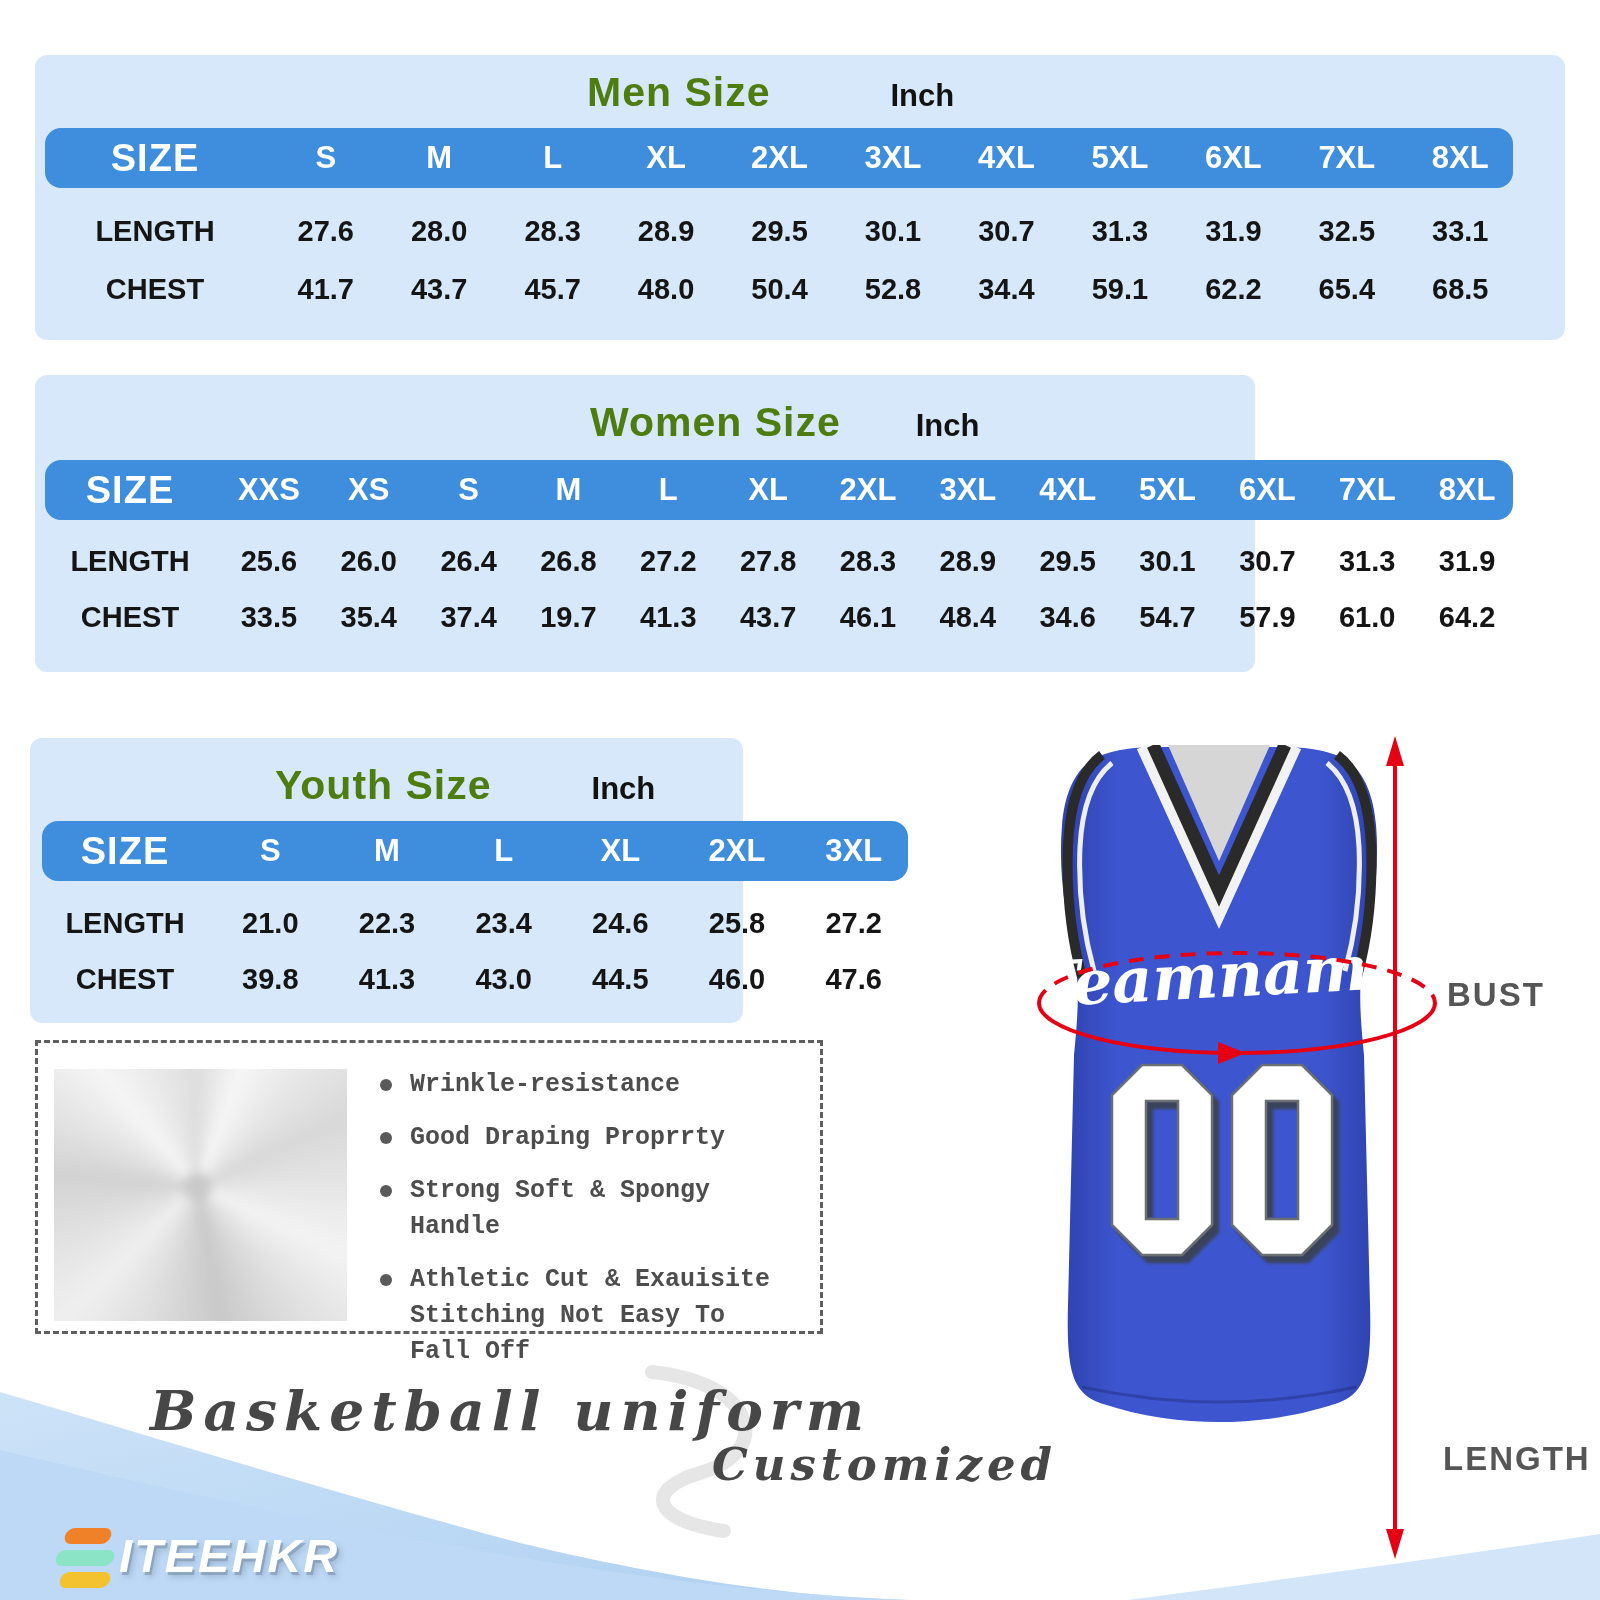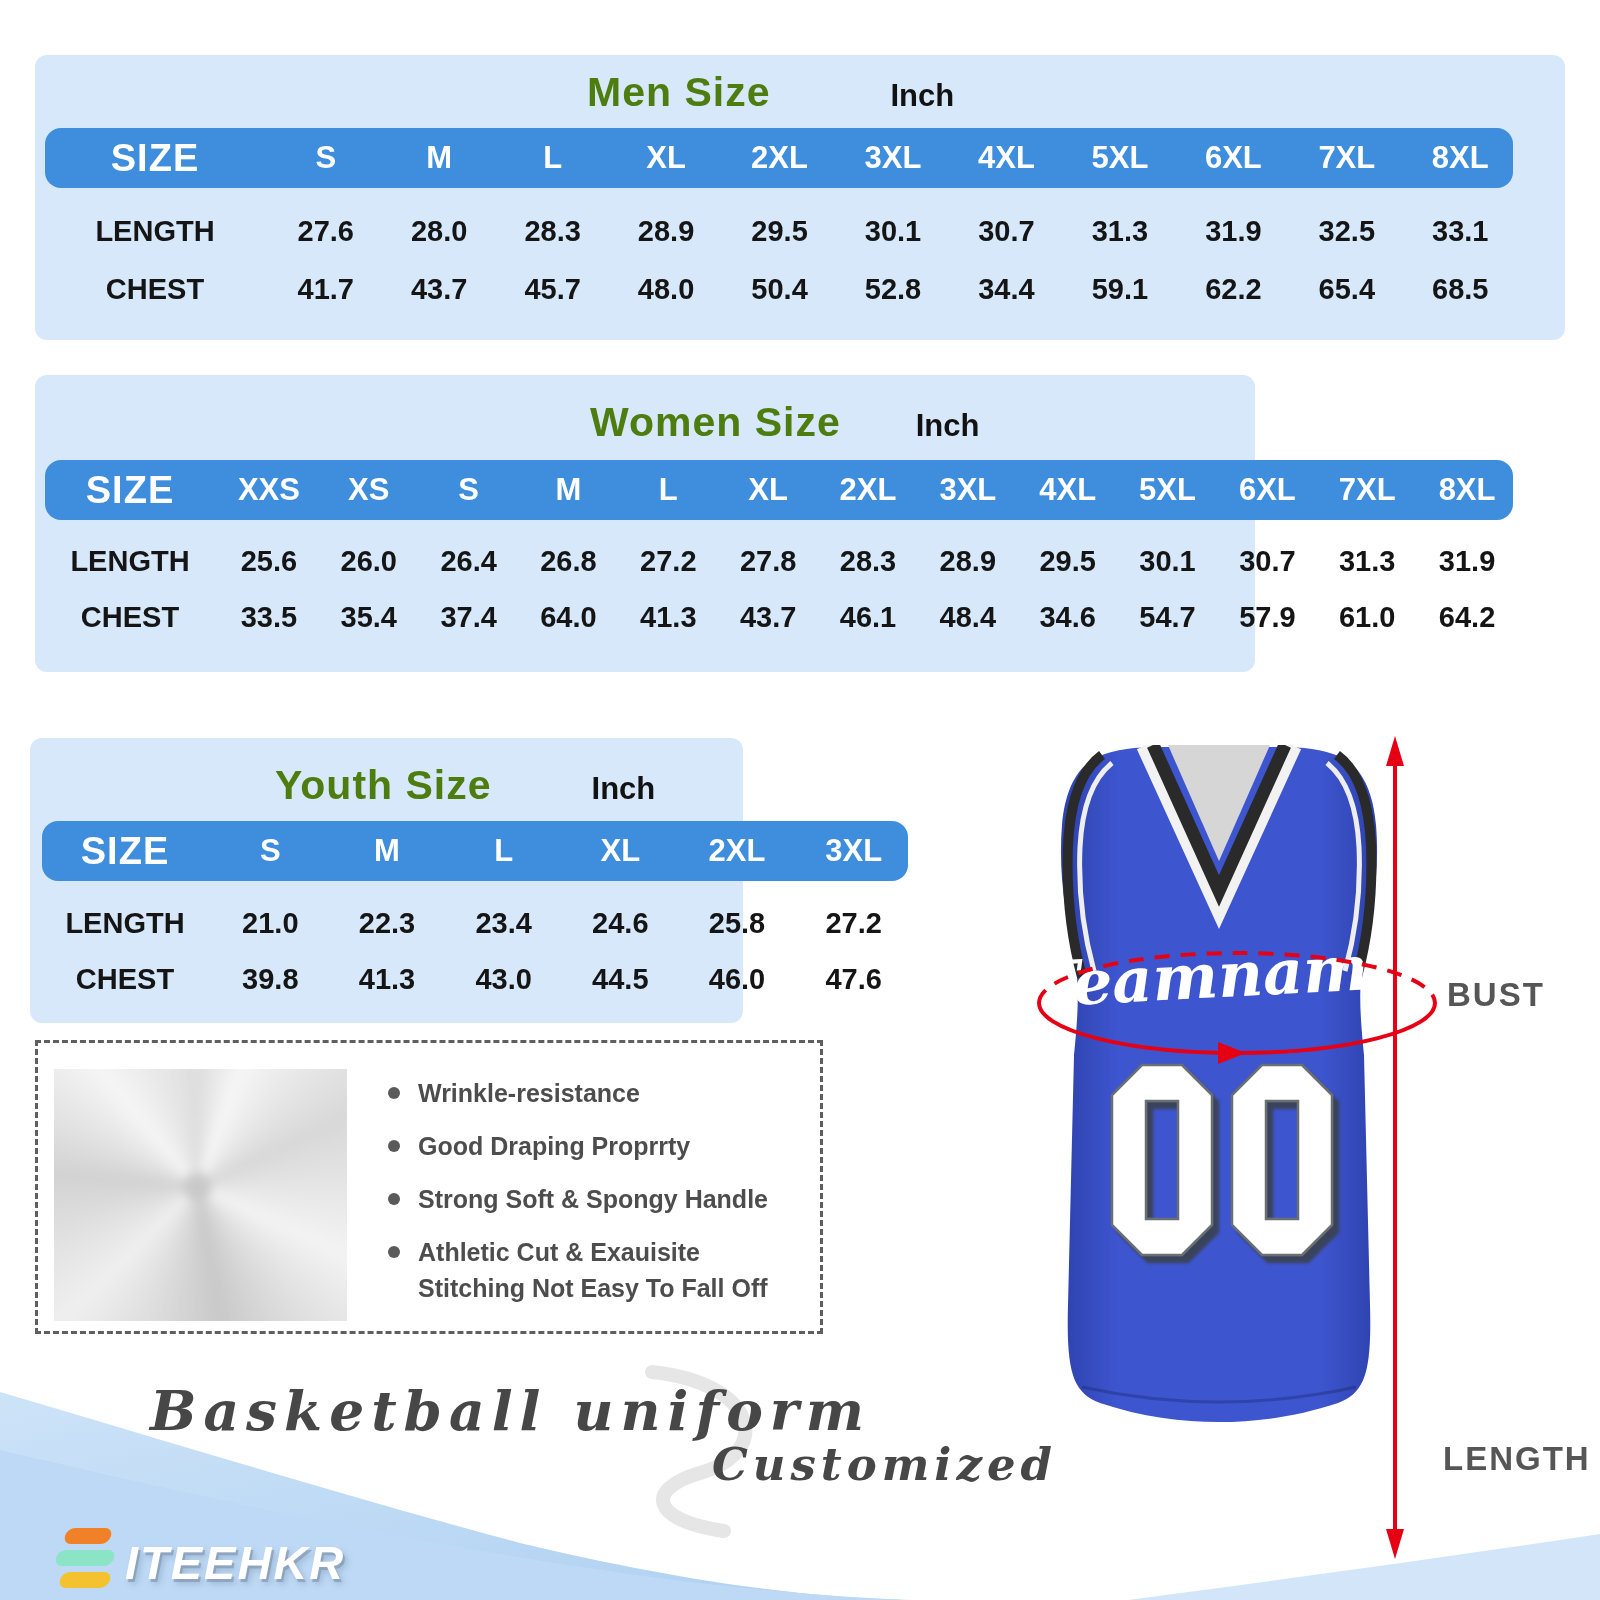--- a/index.html
+++ b/index.html
@@ -45,40 +45,40 @@
   .featbox{position:absolute;left:35px;top:1040px;width:782px;height:288px;
            border:3px dashed #5f5f5f;z-index:2;background:transparent;}
   .fabric{position:absolute;left:16px;top:26px;width:293px;height:252px;overflow:hidden;background:#f2f2f2;}
   .fabric .swirl{position:absolute;left:-12px;top:-12px;right:-12px;bottom:-12px;
     background:
       radial-gradient(circle at 49% 47%, #c9c9c9 0 5%, rgba(0,0,0,0) 8%),
       conic-gradient(from 20deg at 49% 47%,
         #f6f6f6 0deg,#d8d8d8 45deg,#f3f3f3 95deg,#c9c9c9 150deg,
         #efefef 205deg,#d2d2d2 255deg,#f5f5f5 300deg,#dddddd 340deg,#f6f6f6 360deg);
     filter:blur(5px);}
-  .feats{position:absolute;left:342px;top:24px;width:408px;margin:8px;padding:0;list-style:none;}
+  .feats{position:absolute;left:342px;top:24px;width:408px;margin:0;padding:0;list-style:none;font-family:Liberation Mono, monospace;}
   .feats li{display:flex;gap:18px;margin-bottom:17px;font-size:25px;line-height:36px;
             color:#4d4d4d;font-weight:600;}
   .feats .dot{flex:none;width:12px;height:12px;border-radius:50%;background:#5a5a5a;margin-top:12px;}
 
   
   .slogan{position:absolute;z-index:2;color:#474747;
           font-family:"DejaVu Serif",serif;font-style:italic;font-weight:bold;}
   .slogan1{left:150px;top:1378px;font-size:55px;letter-spacing:7px;}
   .slogan2{left:712px;top:1438px;font-size:45px;letter-spacing:5px;}
 
   
   .jersey-svg{position:absolute;left:1022px;top:745px;z-index:2;}
   .anno-svg{position:absolute;left:950px;top:690px;z-index:3;pointer-events:none;}
   .measure-label{position:absolute;z-index:3;color:#565656;font-size:33px;font-weight:600;letter-spacing:2px;}
   .bust-label{left:1447px;top:976px;}
   .length-label{left:1443px;top:1440px;}
 
   
-  .logo{position:absolute;left:56px;top:1528px;display:flex;align-items:flex-end;gap:9px;z-index:4;}
+  .logo{position:absolute;left:56px;top:1528px;display:flex;align-items:flex-start;gap:3px;z-index:4;}
   .logo-icon{position:relative;width:60px;height:62px;}
   .logo-icon span{position:absolute;height:16px;border-radius:9px;transform:skewX(-16deg);}
   .logo-icon .b1{top:0;left:9px;width:46px;background:#f08129;}
   .logo-icon .b2{top:22px;left:0;width:58px;background:#8ce4c6;}
   .logo-icon .b3{top:44px;left:4px;width:50px;background:#f5c22f;}
   .logo-text{font-size:47px;font-style:italic;font-weight:bold;color:#ffffff;letter-spacing:2px;
              text-shadow:2px 3px 0 rgba(120,140,165,.55), 4px 5px 6px rgba(100,120,150,.35);}
 </style>
 </head>
 <body>
@@ -182,21 +182,21 @@
         <span class="cell">30.1</span>
         <span class="cell">30.7</span>
         <span class="cell">31.3</span>
         <span class="cell">31.9</span>
       </div>
     <div class="grid trow r2">
         <span class="cell label">CHEST</span>
         <span class="cell">33.5</span>
         <span class="cell">35.4</span>
         <span class="cell">37.4</span>
-        <span class="cell">64.0</span>
+        <span class="cell">19.7</span>
         <span class="cell">41.3</span>
         <span class="cell">43.7</span>
         <span class="cell">46.1</span>
         <span class="cell">48.4</span>
         <span class="cell">34.6</span>
         <span class="cell">54.7</span>
         <span class="cell">57.9</span>
         <span class="cell">61.0</span>
         <span class="cell">64.2</span>
       </div>

